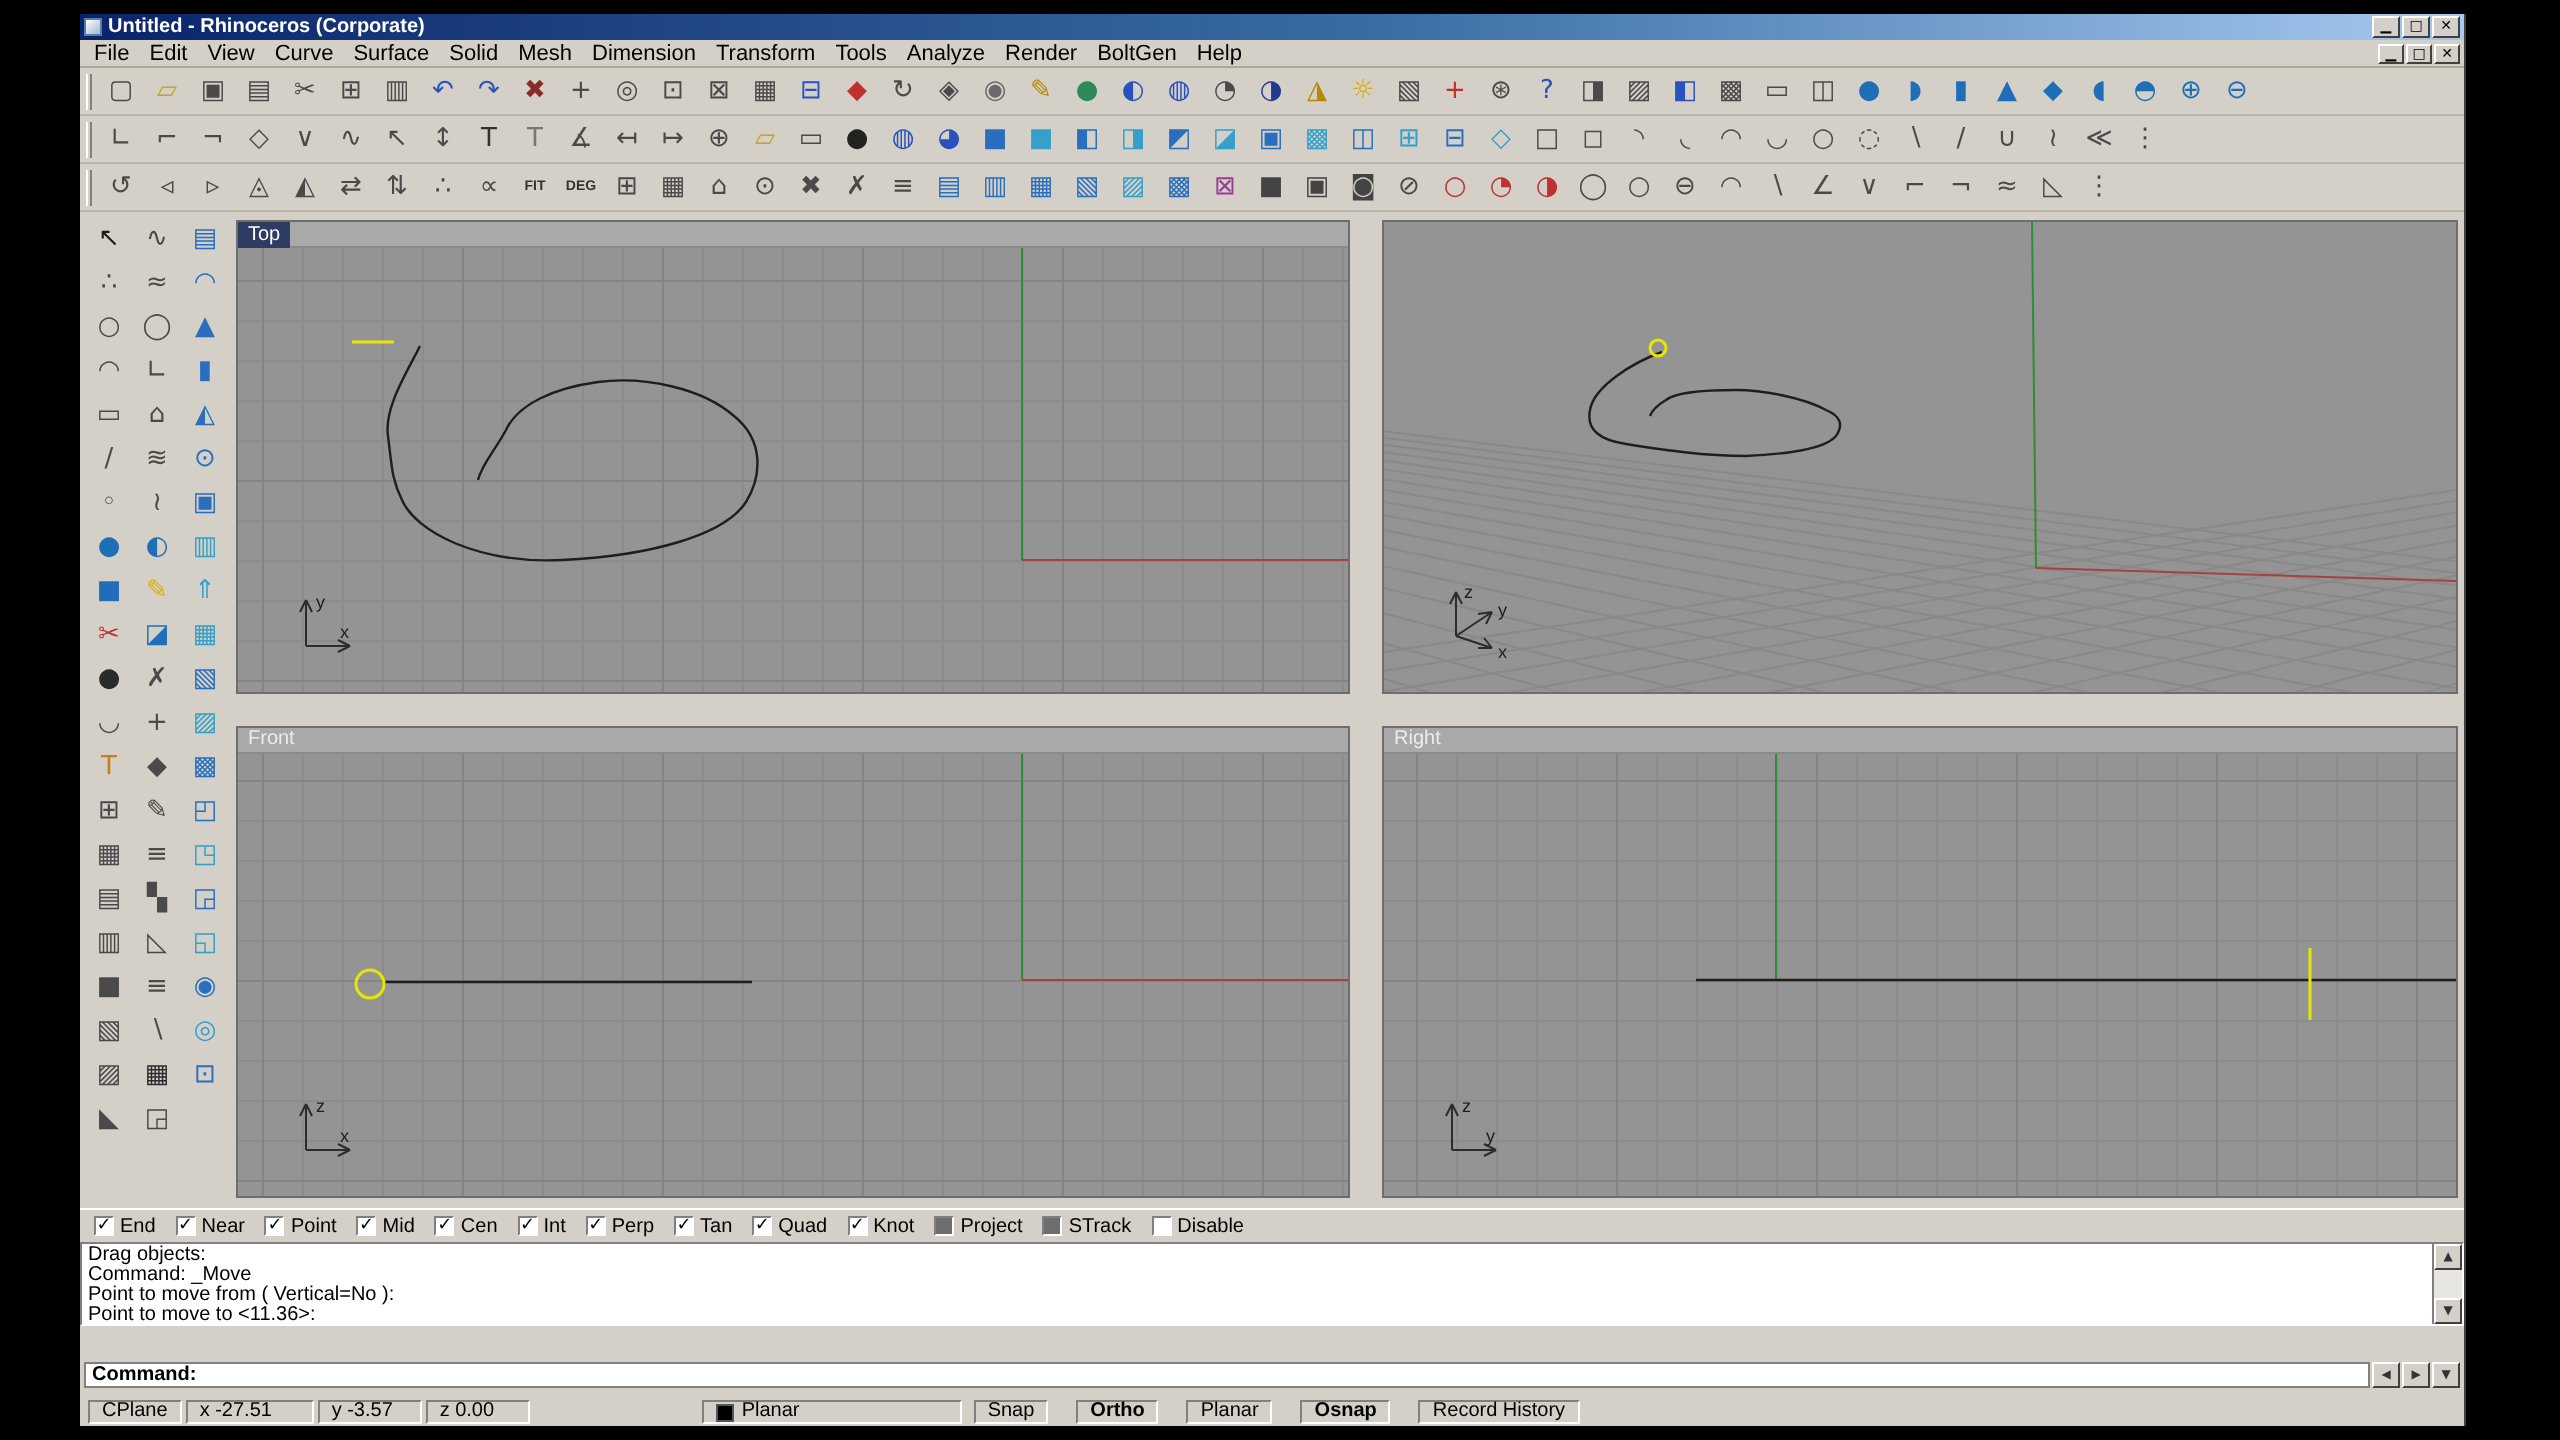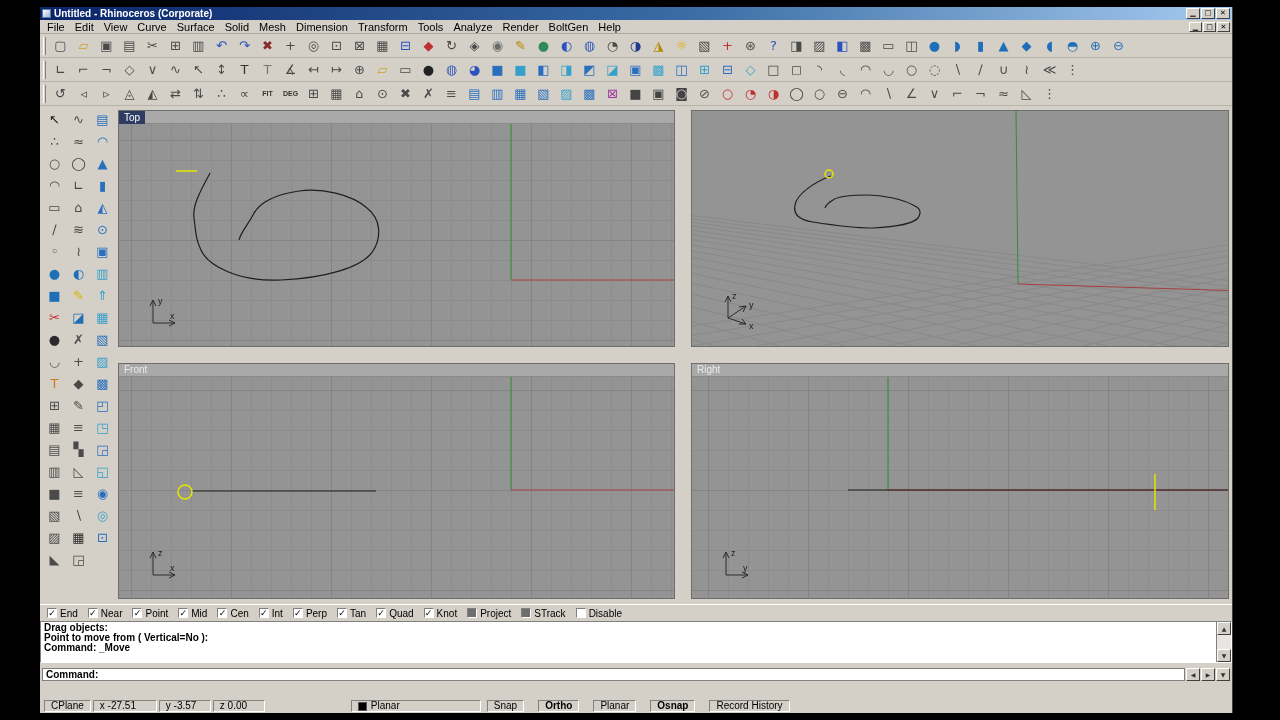--- a/index.html
+++ b/index.html
@@ -46,26 +46,26 @@
   .axisicon{position:absolute;left:24px;bottom:16px}
   .axl{stroke:#2c2c2c;fill:none;stroke-width:1}
   .axisicon text{font-size:9px;fill:#1d1d1d;font-family:"Liberation Sans",sans-serif}
   
   .osnapbar{height:17px;display:flex;align-items:center;padding:0 7px;border-top:1px solid #fff;background:#d4d0c8;flex:0 0 auto}
   .osnap-item{display:flex;align-items:center;gap:3px;margin-right:10px;font-size:10px;color:#000;white-space:nowrap}
   .cb{width:10px;height:10px;background:#fff;border:1px solid;border-color:#808080 #fff #fff #808080;font-size:9px;line-height:8px;text-align:center;color:#000;font-family:"DejaVu Sans",sans-serif}
   .cb.filled{background:#6e6e6e}
   
   .histwrap{height:42px;background:#fff;border:1px solid;border-color:#808080 #fff #fff #808080;display:flex;flex:0 0 auto}
-  .hlines{flex:1;padding:1px 3px;font-size:10px;font-weight:bold;line-height:10px;color:#000;overflow:hidden}
+  .hlines{flex:1;padding:1px 3px;font-size:10px;font-weight:normal;line-height:10px;color:#000;overflow:hidden}
   .vsb{width:15px;background:#d4d0c8;display:flex;flex-direction:column;border-left:1px solid #808080}
   .sbb{height:13px;background:#d4d0c8;border:1px solid;border-color:#fff #404040 #404040 #fff;font-size:6px;text-align:center;line-height:11px;color:#333;font-family:"DejaVu Sans",sans-serif}
   .sbtrack{flex:1;background:#e8e6e2}
   
-  .cmdrow{height:16px;display:flex;align-items:flex-end;background:#d4d0c8;padding:18px 2px;flex:0 0 auto}
+  .cmdrow{height:16px;display:flex;align-items:flex-start;background:#d4d0c8;padding:18px 2px;flex:0 0 auto}
   .cmdinput{flex:1;height:13px;background:#fff;border:1px solid #808080;font-size:10px;font-weight:bold;padding:0 3px;line-height:11px;color:#000}
   .cbtn{width:14px;height:13px;background:#d4d0c8;border:1px solid;border-color:#fff #404040 #404040 #fff;font-size:6px;text-align:center;line-height:11px;margin-left:1px;color:#333;font-family:"DejaVu Sans",sans-serif}
   
   .statusbar{height:14px;display:flex;align-items:center;font-size:10px;padding:0 4px;gap:2px;background:#d4d0c8;flex:0 0 auto;color:#000}
   .spane{border:1px solid;border-color:#808080 #fff #fff #808080;padding:0 6px;height:12px;line-height:10px;white-space:nowrap}
   .spane.px{min-width:64px}.spane.py{min-width:52px}.spane.pz{min-width:52px}
   .spane.layer{margin-left:84px;min-width:130px;display:flex;align-items:center;gap:4px}
   .swatch{width:9px;height:9px;display:inline-block;border:1px solid #555;flex:0 0 auto}
   .sbuttons{display:flex;gap:14px;margin-left:4px}
   .sbtn{border:1px solid;border-color:#808080 #fff #fff #808080;padding:0 6px;height:12px;line-height:10px;white-space:nowrap}
@@ -499,22 +499,23 @@
       </label>
       <label class="osnap-item">
         <span class="cb"></span>
         <span>Disable</span>
       </label>
     </div>
 
   <div class="histwrap">
     <div class="hlines">
         <div class="hline">Drag objects:</div>
+        <div class="hline">Command: _Move</div>
         <div class="hline">Point to move from ( Vertical=No ):</div>
-        <div class="hline">Command: _Move</div>
+        <div class="hline">Point to move to &lt;11.36&gt;:</div>
       </div>
     <div class="vsb">
       <span class="sbb">▲</span>
       <span class="sbtrack"></span>
       <span class="sbb">▼</span>
     </div>
   </div>
 
   <div class="cmdrow">
     <div class="cmdinput"><span>Command:</span></div>

